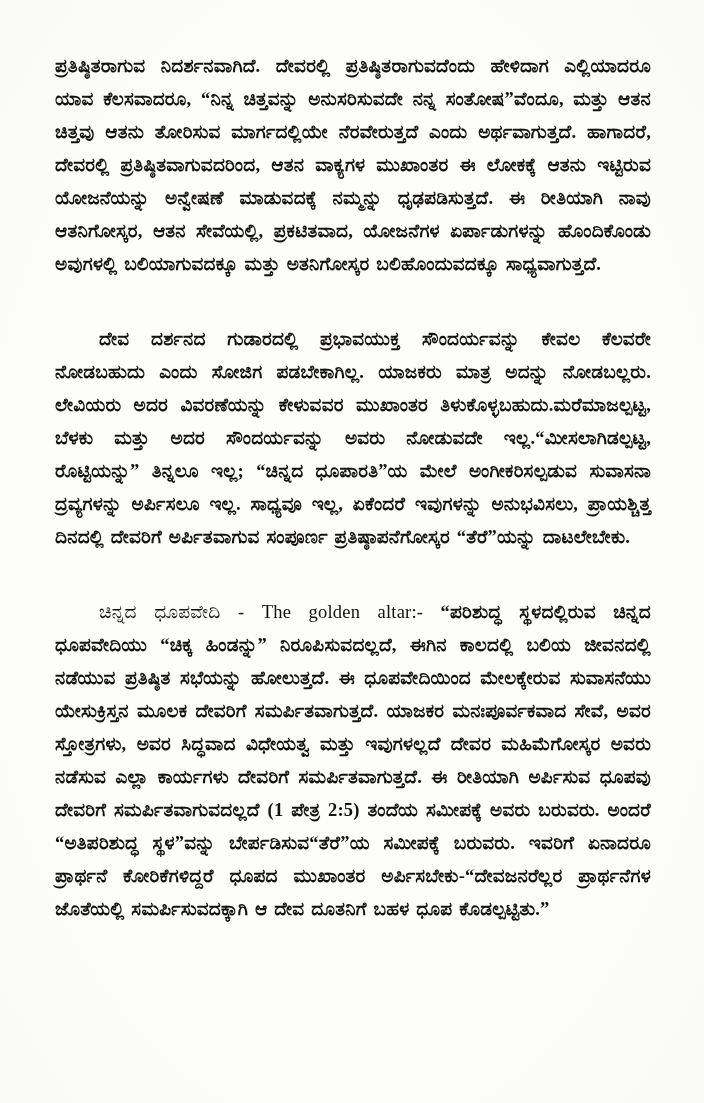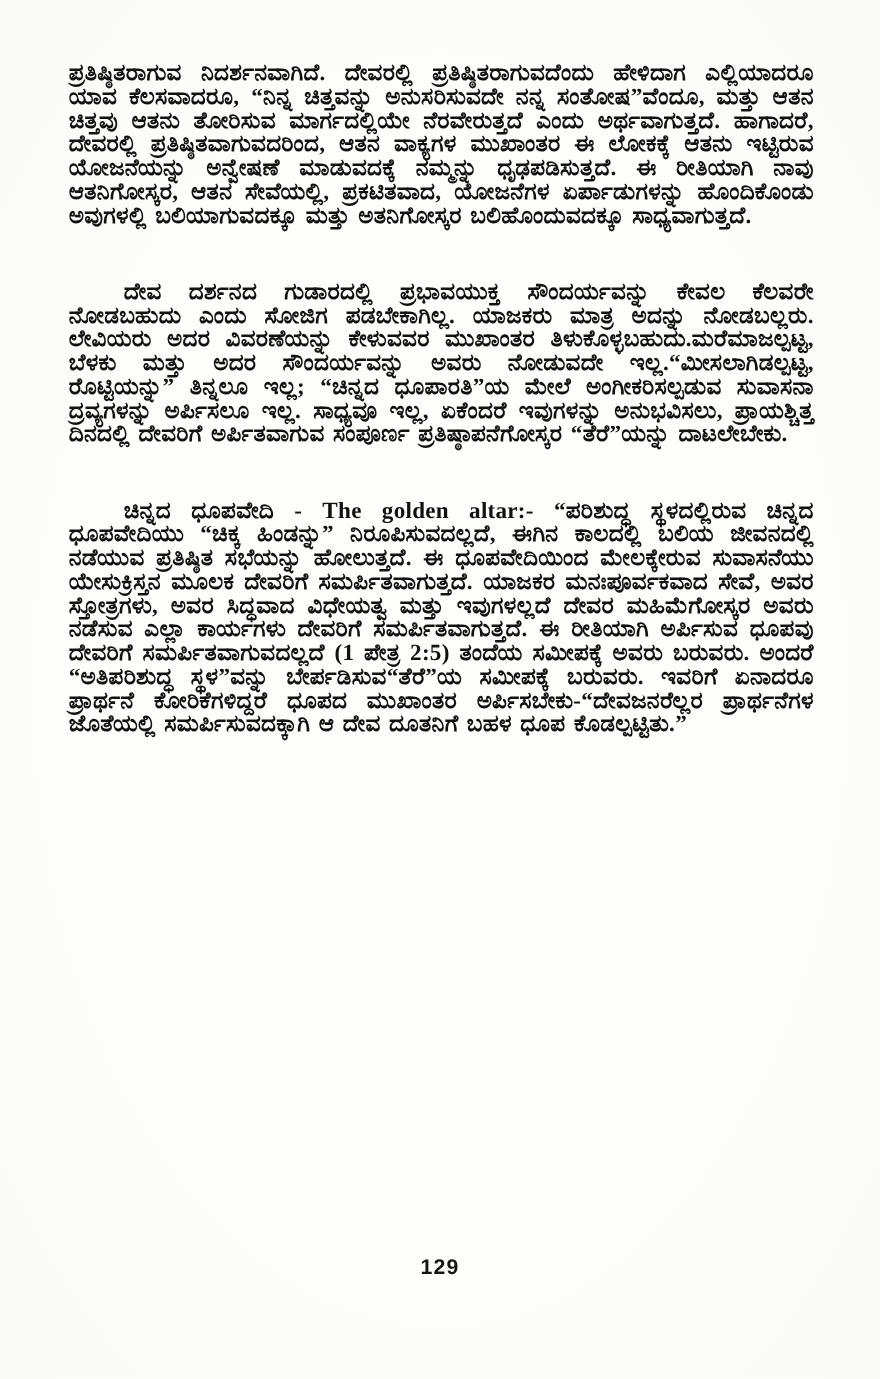--- a/index.html
+++ b/index.html
@@ -21,38 +21,38 @@
       radial-gradient(ellipse at 50% 50%, rgba(255,255,255,0) 60%, rgba(0,0,0,0.015) 100%),
       #fdfdfb;
   }
   .text-block {
     position: absolute;
     left: 55px;
     top: 50px;
     width: 596px;
     color: #121110;
     font-size: 18.5px;
-    line-height: 19px;
+    line-height: 33px;
     text-align: justify;
     font-weight: 600;
     letter-spacing: 0.2px;
     word-spacing: 2px;
   }
   .para {
     margin: 0;
     padding: 0;
   }
   .para + .para {
     margin-top: 42px;
   }
   .para.indent {
     text-indent: 44px;
   }
   .para b.lead {
-    font-weight: 700;
+    font-weight: 400;
   }
   .page-number {
     position: absolute;
     left: 0;
     right: 0;
     top: 1004px;
     text-align: center;
     font-family: "Liberation Sans", "DejaVu Sans", sans-serif;
     font-weight: 700;
     font-size: 17px;
@@ -62,14 +62,13 @@
 </style>
 </head>
 <body>
 
 <div class="page">
   <div class="text-block" id="text-block">
       <p class="para">ಪ್ರತಿಷ್ಠಿತರಾಗುವ ನಿದರ್ಶನವಾಗಿದೆ. ದೇವರಲ್ಲಿ ಪ್ರತಿಷ್ಠಿತರಾಗುವದೆಂದು ಹೇಳಿದಾಗ ಎಲ್ಲಿಯಾದರೂ ಯಾವ ಕೆಲಸವಾದರೂ, “ನಿನ್ನ ಚಿತ್ತವನ್ನು ಅನುಸರಿಸುವದೇ ನನ್ನ ಸಂತೋಷ”ವೆಂದೂ, ಮತ್ತು ಆತನ ಚಿತ್ತವು ಆತನು ತೋರಿಸುವ ಮಾರ್ಗದಲ್ಲಿಯೇ ನೆರವೇರುತ್ತದೆ ಎಂದು ಅರ್ಥವಾಗುತ್ತದೆ. ಹಾಗಾದರೆ, ದೇವರಲ್ಲಿ ಪ್ರತಿಷ್ಠಿತವಾಗುವದರಿಂದ, ಆತನ ವಾಕ್ಯಗಳ ಮುಖಾಂತರ ಈ ಲೋಕಕ್ಕೆ ಆತನು ಇಟ್ಟಿರುವ ಯೋಜನೆಯನ್ನು ಅನ್ವೇಷಣೆ ಮಾಡುವದಕ್ಕೆ ನಮ್ಮನ್ನು ಧೃಢಪಡಿಸುತ್ತದೆ. ಈ ರೀತಿಯಾಗಿ ನಾವು ಆತನಿಗೋಸ್ಕರ, ಆತನ ಸೇವೆಯಲ್ಲಿ, ಪ್ರಕಟಿತವಾದ, ಯೋಜನೆಗಳ ಏರ್ಪಾಡುಗಳನ್ನು ಹೊಂದಿಕೊಂಡು ಅವುಗಳಲ್ಲಿ ಬಲಿಯಾಗುವದಕ್ಕೂ ಮತ್ತು ಅತನಿಗೋಸ್ಕರ ಬಲಿಹೊಂದುವದಕ್ಕೂ ಸಾಧ್ಯವಾಗುತ್ತದೆ.</p>
       <p class="para indent">ದೇವ ದರ್ಶನದ ಗುಡಾರದಲ್ಲಿ ಪ್ರಭಾವಯುಕ್ತ ಸೌಂದರ್ಯವನ್ನು ಕೇವಲ ಕೆಲವರೇ ನೋಡಬಹುದು ಎಂದು ಸೋಜಿಗ ಪಡಬೇಕಾಗಿಲ್ಲ. ಯಾಜಕರು ಮಾತ್ರ ಅದನ್ನು ನೋಡಬಲ್ಲರು. ಲೇವಿಯರು ಅದರ ವಿವರಣೆಯನ್ನು ಕೇಳುವವರ ಮುಖಾಂತರ ತಿಳುಕೊಳ್ಳಬಹುದು.ಮರೆಮಾಜಲ್ಪಟ್ಟ, ಬೆಳಕು ಮತ್ತು ಅದರ ಸೌಂದರ್ಯವನ್ನು ಅವರು ನೋಡುವದೇ ಇಲ್ಲ.“ಮೀಸಲಾಗಿಡಲ್ಪಟ್ಟ, ರೊಟ್ಟಿಯನ್ನು” ತಿನ್ನಲೂ ಇಲ್ಲ; “ಚಿನ್ನದ ಧೂಪಾರತಿ”ಯ ಮೇಲೆ ಅಂಗೀಕರಿಸಲ್ಪಡುವ ಸುವಾಸನಾ ದ್ರವ್ಯಗಳನ್ನು ಅರ್ಪಿಸಲೂ ಇಲ್ಲ. ಸಾಧ್ಯವೂ ಇಲ್ಲ, ಏಕೆಂದರೆ ಇವುಗಳನ್ನು ಅನುಭವಿಸಲು, ಪ್ರಾಯಶ್ಚಿತ್ತ ದಿನದಲ್ಲಿ ದೇವರಿಗೆ ಅರ್ಪಿತವಾಗುವ ಸಂಪೂರ್ಣ ಪ್ರತಿಷ್ಠಾಪನೆಗೋಸ್ಕರ “ತೆರೆ”ಯನ್ನು ದಾಟಲೇಬೇಕು.</p>
       <p class="para indent"><b class="lead">ಚಿನ್ನದ ಧೂಪವೇದಿ - The golden altar:- </b>“ಪರಿಶುದ್ಧ ಸ್ಥಳದಲ್ಲಿರುವ ಚಿನ್ನದ ಧೂಪವೇದಿಯು “ಚಿಕ್ಕ ಹಿಂಡನ್ನು” ನಿರೂಪಿಸುವದಲ್ಲದೆ, ಈಗಿನ ಕಾಲದಲ್ಲಿ ಬಲಿಯ ಜೀವನದಲ್ಲಿ ನಡೆಯುವ ಪ್ರತಿಷ್ಠಿತ ಸಭೆಯನ್ನು ಹೋಲುತ್ತದೆ. ಈ ಧೂಪವೇದಿಯಿಂದ ಮೇಲಕ್ಕೇರುವ ಸುವಾಸನೆಯು ಯೇಸುಕ್ರಿಸ್ತನ ಮೂಲಕ ದೇವರಿಗೆ ಸಮರ್ಪಿತವಾಗುತ್ತದೆ. ಯಾಜಕರ ಮನಃಪೂರ್ವಕವಾದ ಸೇವೆ, ಅವರ ಸ್ತೋತ್ರಗಳು, ಅವರ ಸಿದ್ಧವಾದ ವಿಧೇಯತ್ವ ಮತ್ತು ಇವುಗಳಲ್ಲದೆ ದೇವರ ಮಹಿಮೆಗೋಸ್ಕರ ಅವರು ನಡೆಸುವ ಎಲ್ಲಾ ಕಾರ್ಯಗಳು ದೇವರಿಗೆ ಸಮರ್ಪಿತವಾಗುತ್ತದೆ. ಈ ರೀತಿಯಾಗಿ ಅರ್ಪಿಸುವ ಧೂಪವು ದೇವರಿಗೆ ಸಮರ್ಪಿತವಾಗುವದಲ್ಲದೆ (1 ಪೇತ್ರ 2:5) ತಂದೆಯ ಸಮೀಪಕ್ಕೆ ಅವರು ಬರುವರು. ಅಂದರೆ “ಅತಿಪರಿಶುದ್ಧ ಸ್ಥಳ”ವನ್ನು ಬೇರ್ಪಡಿಸುವ“ತೆರೆ”ಯ ಸಮೀಪಕ್ಕೆ ಬರುವರು. ಇವರಿಗೆ ಏನಾದರೂ ಪ್ರಾರ್ಥನೆ ಕೋರಿಕೆಗಳಿದ್ದರೆ ಧೂಪದ ಮುಖಾಂತರ ಅರ್ಪಿಸಬೇಕು-“ದೇವಜನರೆಲ್ಲರ ಪ್ರಾರ್ಥನೆಗಳ ಜೊತೆಯಲ್ಲಿ ಸಮರ್ಪಿಸುವದಕ್ಕಾಗಿ ಆ ದೇವ ದೂತನಿಗೆ ಬಹಳ ಧೂಪ ಕೊಡಲ್ಪಟ್ಟಿತು.”</p>
     </div>
-  <div class="page-number">129</div>
 </div>
 
 </body></html>

